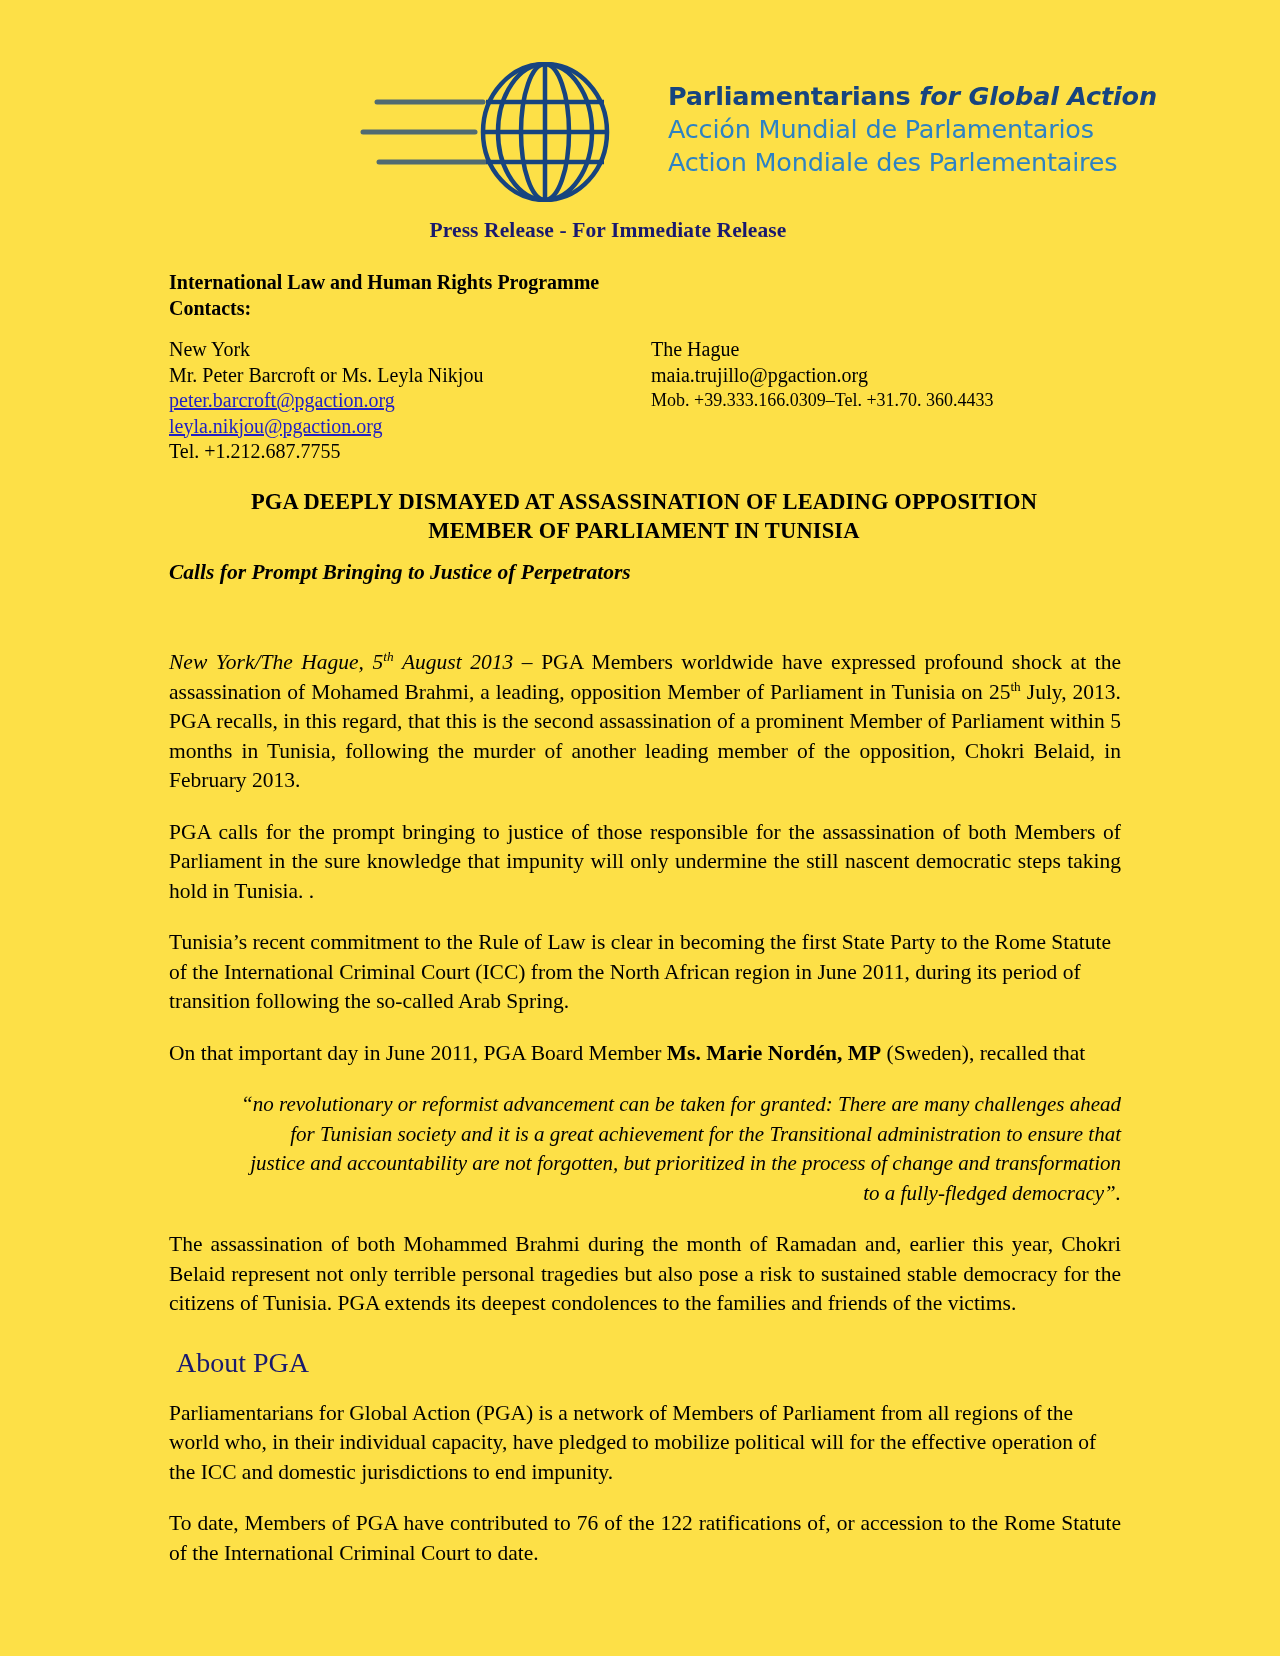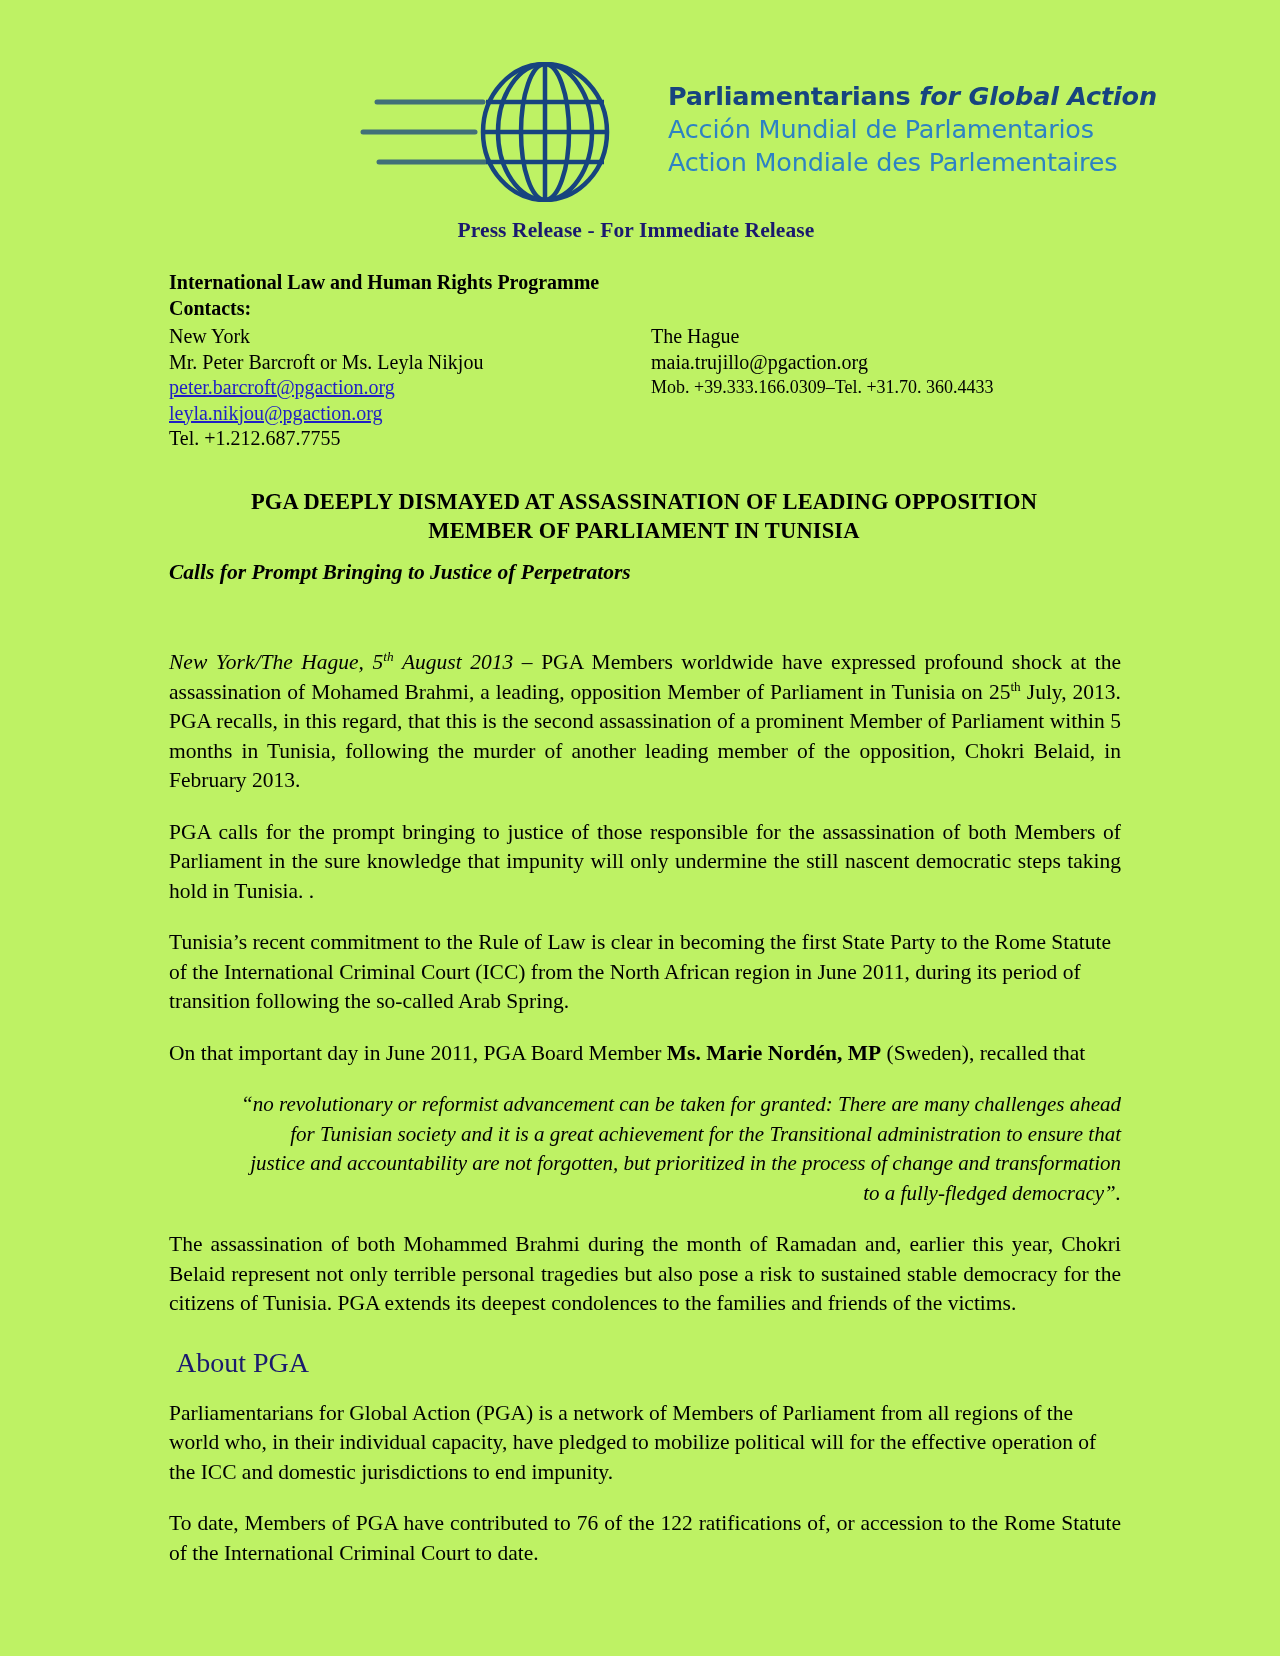--- a/index.html
+++ b/index.html
@@ -10,21 +10,21 @@
   }
   body {
     font-family: "Liberation Serif", "DejaVu Serif", serif;
     color: #000000;
   }
   .page {
     position: relative;
     width: 1280px;
     height: 1656px;
     margin: 0 auto;
-    background: #bef264;
+    background: #fde047;
     overflow: hidden;
     box-sizing: border-box;
   }
 
   
   .masthead {
     position: absolute;
     left: 0;
     top: 62px;
     width: 1280px;
@@ -61,36 +61,35 @@
   .press-release {
     position: absolute;
     left: 0;
     top: 218px;
     width: 1216px;
     text-align: center;
     font-size: 21.5px;
     font-weight: bold;
     color: #1a1a6e;
     letter-spacing: 0.1px;
-    margin-left: 28px;
   }
 
   
   .contacts {
     position: absolute;
     left: 169px;
     top: 270px;
     width: 950px;
     font-size: 20px;
     line-height: 25.5px;
   }
   .contacts .hdr { font-weight: bold; }
   .contacts-cols {
     position: relative;
-    margin-top: 3px;
+    margin-top: 16px;
   }
   .col-left {
     position: absolute;
     left: 0;
     top: 0;
     width: 470px;
   }
   .col-right {
     position: absolute;
     left: 482px;

